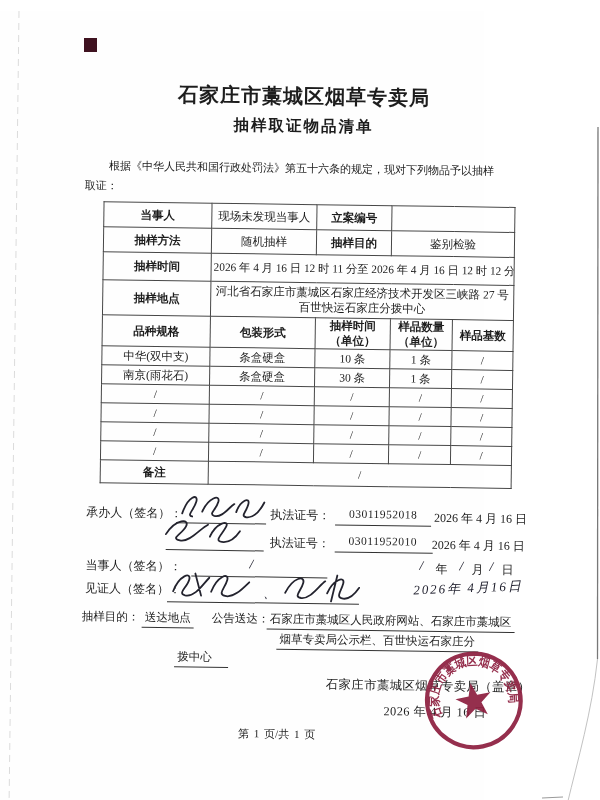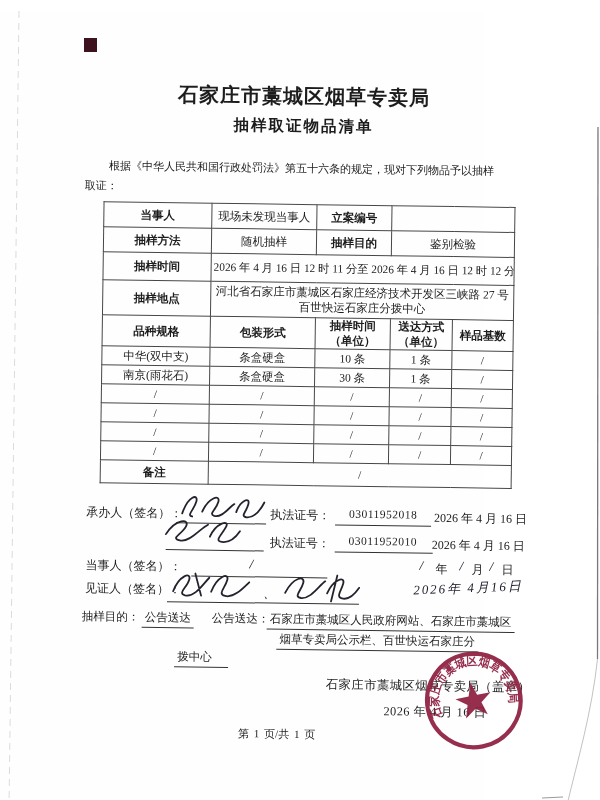--- a/index.html
+++ b/index.html
@@ -87,21 +87,21 @@
         <td colspan="4" class="addr">河北省石家庄市藁城区石家庄经济技术开发区三峡路 27 号百世快运石家庄分拨中心</td>
       </tr>
       <tr class="rh4">
         <td class="lab">品种规格</td>
         <td class="lab">包装形式</td>
         <td class="lab">
           <div>抽样时间</div>
           <div>（单位）</div>
         </td>
         <td class="lab">
-          <div>送达方式</div>
+          <div>样品数量</div>
           <div>（单位）</div>
         </td>
         <td class="lab">样品基数</td>
       </tr>
       <tr class="ri">
         <td>中华(双中支)</td>
         <td>条盒硬盒</td>
         <td>10 条</td>
         <td>1 条</td>
         <td>/</td>
@@ -182,21 +182,21 @@
       <path d="M8,26 C14,10 26,6 24,14 C22,22 12,28 20,30 C30,32 38,18 44,12 M46,26 C52,10 64,6 62,14 C60,22 52,28 60,30 C68,32 76,24 84,16 M30,8 L36,30" fill="none" stroke="#23232e" stroke-width="1.8" stroke-linecap="round"></path>
     </svg>
     <span class="abs hs" style="left:266px;top:574px;">、</span>
     <svg class="sig" style="left:282px;top:558px;" width="85" height="36" viewBox="0 0 85 36">
       <path d="M6,24 C14,8 26,6 24,14 C22,22 14,28 22,29 C32,30 40,16 46,12 M48,24 C54,10 66,6 64,14 C62,22 56,28 64,29 C70,30 76,24 80,18 M58,6 L52,32" fill="none" stroke="#23232e" stroke-width="1.8" stroke-linecap="round"></path>
     </svg>
     <div class="uline" style="left:170px;top:592px;width:192px;"></div>
     <span class="abs hand-date" style="left:416px;top:566px;">2026年 4月16日</span>
 
     <span class="abs small" style="left:85px;top:601px;">抽样目的：</span>
-    <span class="abs small uspan" style="left:145px;top:601px;">公告送达</span>
+    <span class="abs small uspan" style="left:145px;top:601px;">送达地点</span>
     <span class="abs small" style="left:215px;top:601px;">公告送达：</span>
     <span class="abs small uspan" style="left:270px;top:601px;">石家庄市藁城区人民政府网站、石家庄市藁城区</span>
     <span class="abs small uspan" style="left:280px;top:621px;">烟草专卖局公示栏、百世快运石家庄分</span>
     <span class="abs small uspan" style="left:178px;top:640px;padding-right:16px;text-align:center;">拨中心</span>
 
     <span class="abs issuer" style="left:330px;top:665px;">石家庄市藁城区烟草专卖局（盖章）</span>
     <span class="abs issuer" style="left:388px;top:691px;">2026 年 4 月 16 日</span>
     <span class="abs footer" style="left:243px;top:716px;">第 1 页/共 1 页</span>
 
     <svg id="seal" viewBox="0 0 100 100">

